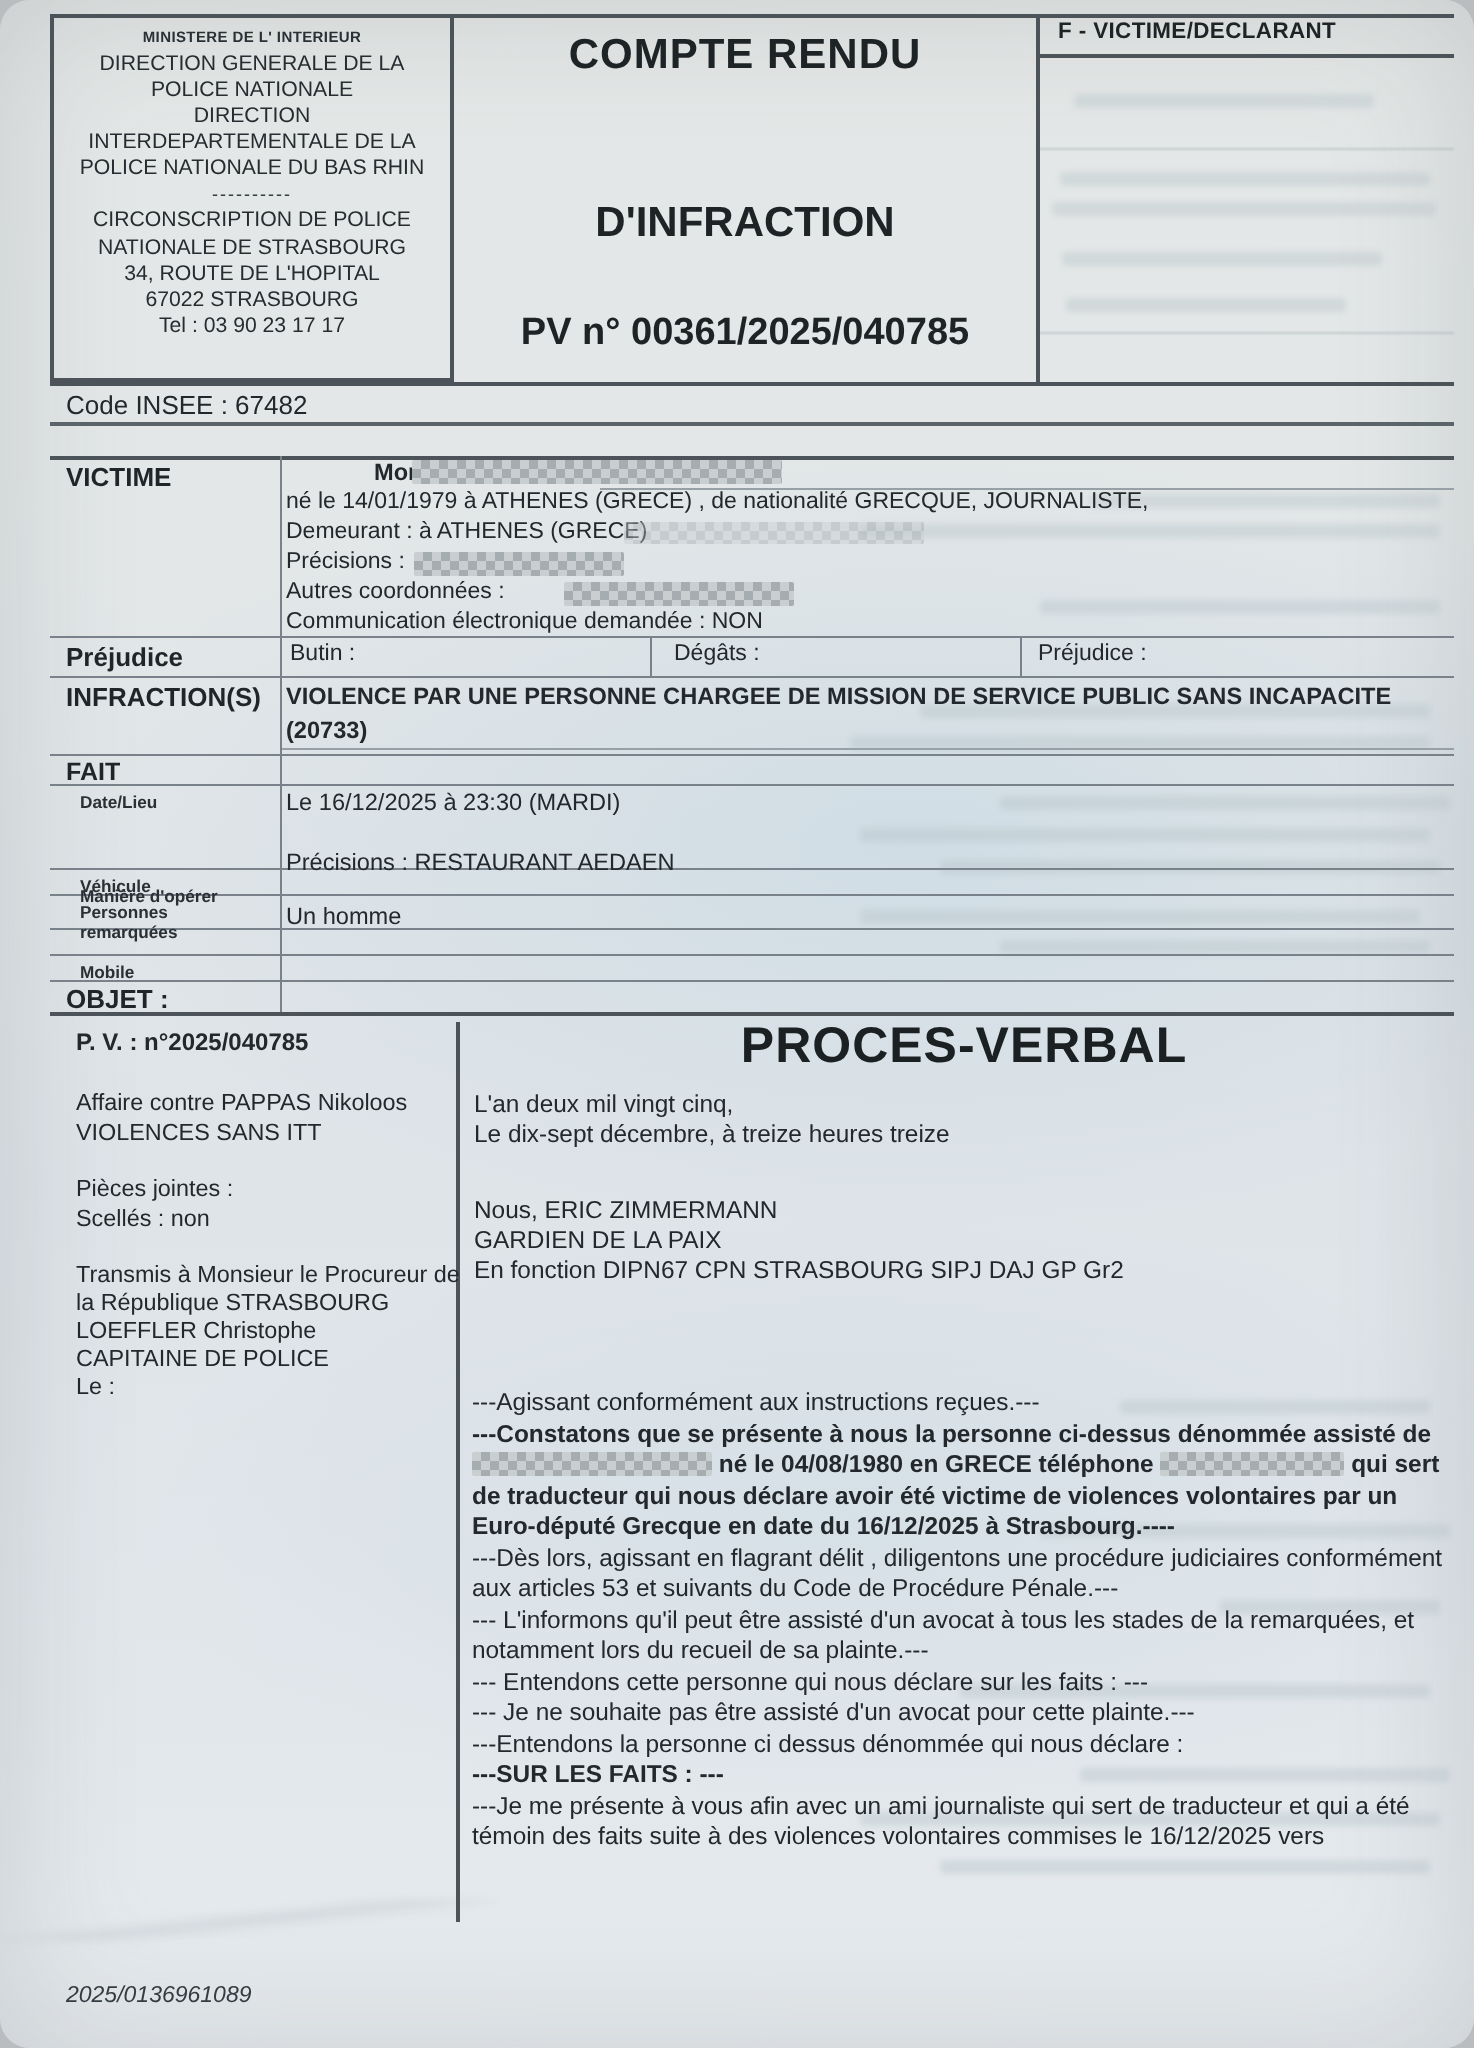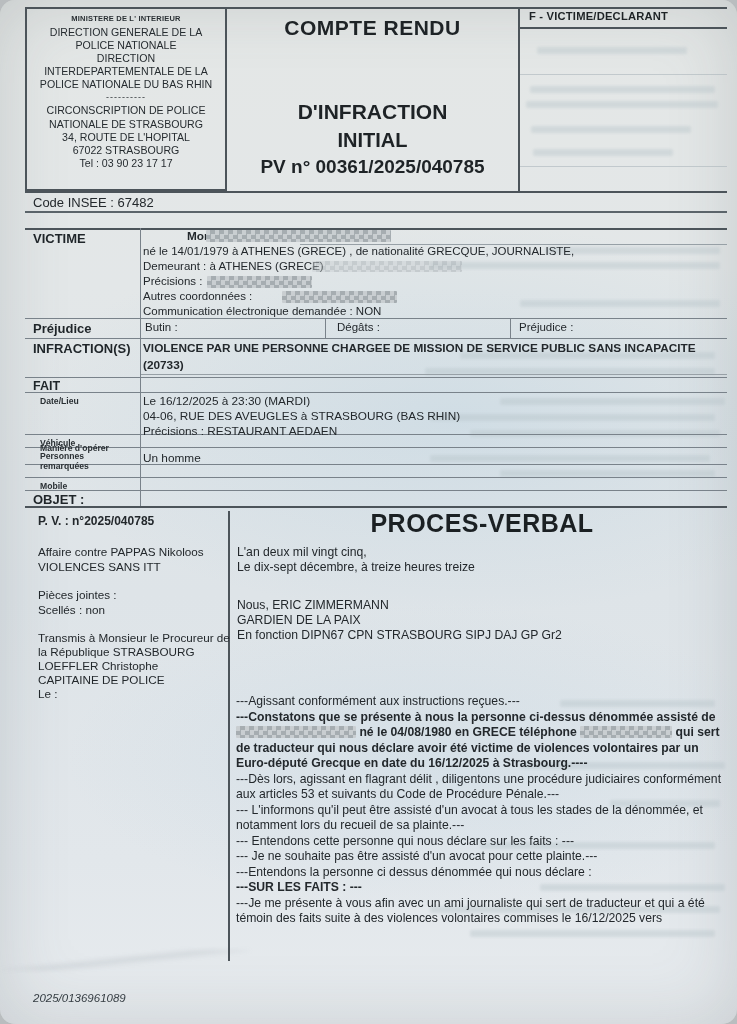--- a/index.html
+++ b/index.html
@@ -94,21 +94,20 @@
     <div class="lb-sep">----------</div>
     <div class="lb-line">CIRCONSCRIPTION DE POLICE</div>
     <div class="lb-line">NATIONALE DE STRASBOURG</div>
     <div class="lb-line">34, ROUTE DE L'HOPITAL</div>
     <div class="lb-line">67022 STRASBOURG</div>
     <div class="lb-line">Tel : 03 90 23 17 17</div>
   </div>
 
   <div class="title-line" style="top:16px;font-size:21px;letter-spacing:.5px;">COMPTE RENDU</div>
   <div class="title-line" style="top:100px;font-size:21px;">D'INFRACTION</div>
-  <div class="title-line" style="top:129px;font-size:20px;">INITIAL</div>
   <div class="title-line" style="top:156px;font-size:19px;">PV n° 00361/2025/040785</div>
 
   <div class="vline dark" style="left:518px;top:7px;height:184px;"></div>
   <div class="corner-label">F - VICTIME/DECLARANT</div>
   <div class="hline dark" style="left:518px;top:27px;width:209px;height:1.5px;"></div>
 
   <div class="hline dark" style="left:25px;top:191px;width:702px;"></div>
   <div class="t" style="left:33px;top:195px;font-size:13px;">Code INSEE : 67482</div>
   <div class="hline" style="left:25px;top:211px;width:702px;height:1.5px;background:#5b646a;"></div>
 
@@ -145,21 +144,20 @@
   <div class="t cell" style="left:145px;top:321px;">Butin :</div>
   <div class="t cell" style="left:337px;top:321px;">Dégâts :</div>
   <div class="t cell" style="left:519px;top:321px;">Préjudice :</div>
 
   <div class="t row-label" style="left:33px;top:341px;">INFRACTION(S)</div>
   <div class="abs content b" style="left:143px;top:340px;width:555px;line-height:16.5px;">VIOLENCE PAR UNE PERSONNE CHARGEE DE MISSION DE SERVICE PUBLIC SANS INCAPACITE (20733)</div>
 
   <div class="t row-label" style="left:33px;top:379px;font-size:12.5px;">FAIT</div>
   <div class="t small-label" style="left:40px;top:396px;">Date/Lieu</div>
   <div class="t content" style="left:143px;top:394px;">Le 16/12/2025 à 23:30 (MARDI)</div>
-  <div class="t content" style="left:143px;top:409px;">04-06, RUE DES AVEUGLES à STRASBOURG (BAS RHIN)</div>
   <div class="t content" style="left:143px;top:424px;">Précisions : RESTAURANT AEDAEN</div>
   <div class="t small-label" style="left:40px;top:438px;">Véhicule</div>
   <div class="abs small-label" style="left:40px;top:451px;width:70px;white-space:normal;line-height:10px;">Personnes remarquées</div>
   <div class="t content" style="left:143px;top:451px;">Un homme</div>
   <div class="t small-label" style="left:40px;top:443px;">Manière d'opérer</div>
   <div class="t small-label" style="left:40px;top:481px;">Mobile</div>
 
   <div class="t row-label" style="left:33px;top:492px;font-size:13px;">OBJET :</div>
 
   <div class="vline dark" style="left:228px;top:511px;height:450px;width:1.5px;"></div>
@@ -179,21 +177,21 @@
   <div class="t" style="left:237px;top:545px;font-size:12.2px;text-align:right;">L'an deux mil vingt cinq,</div>
   <div class="t" style="left:237px;top:560px;font-size:12.2px;">Le dix-sept décembre, à treize heures treize</div>
   <div class="t" style="left:237px;top:598px;font-size:12.2px;">Nous, ERIC ZIMMERMANN</div>
   <div class="t" style="left:237px;top:613px;font-size:12.2px;">GARDIEN DE LA PAIX</div>
   <div class="t" style="left:237px;top:628px;font-size:12.2px;">En fonction DIPN67 CPN STRASBOURG SIPJ DAJ GP Gr2</div>
 
   <div class="body-col">
     <p>---Agissant conformément aux instructions reçues.---</p>
     <p class="b"><span>---Constatons que se présente à nous la personne ci-dessus dénommée assisté de</span> <span class="redact" style="width:120px;"></span> <span>né le 04/08/1980 en GRECE téléphone</span> <span class="redact" style="width:92px;"></span> <span>qui sert de traducteur qui nous déclare avoir été victime de violences volontaires par un Euro-député Grecque en date du 16/12/2025 à Strasbourg.----</span></p>
     <p>---Dès lors, agissant en flagrant délit , diligentons une procédure judiciaires conformément aux articles 53 et suivants du Code de Procédure Pénale.---</p>
-    <p>--- L'informons qu'il peut être assisté d'un avocat à tous les stades de la dénommée, et notamment lors du recueil de sa plainte.---</p>
+    <p>--- L'informons qu'il peut être assisté d'un avocat à tous les stades de la remarquées, et notamment lors du recueil de sa plainte.---</p>
     <p>--- Entendons cette personne qui nous déclare sur les faits : ---</p>
     <p>--- Je ne souhaite pas être assisté d'un avocat pour cette plainte.---</p>
     <p>---Entendons la personne ci dessus dénommée qui nous déclare :</p>
     <p class="b">---SUR LES FAITS : ---</p>
     <p>---Je me présente à vous afin avec un ami journaliste qui sert de traducteur et qui a été témoin des faits suite à des violences volontaires commises le 16/12/2025 vers</p>
   </div>
 
   <div class="t" style="left:33px;top:992px;font-size:11.5px;font-style:italic;color:#343c42;">2025/0136961089</div>
 
 </div>

